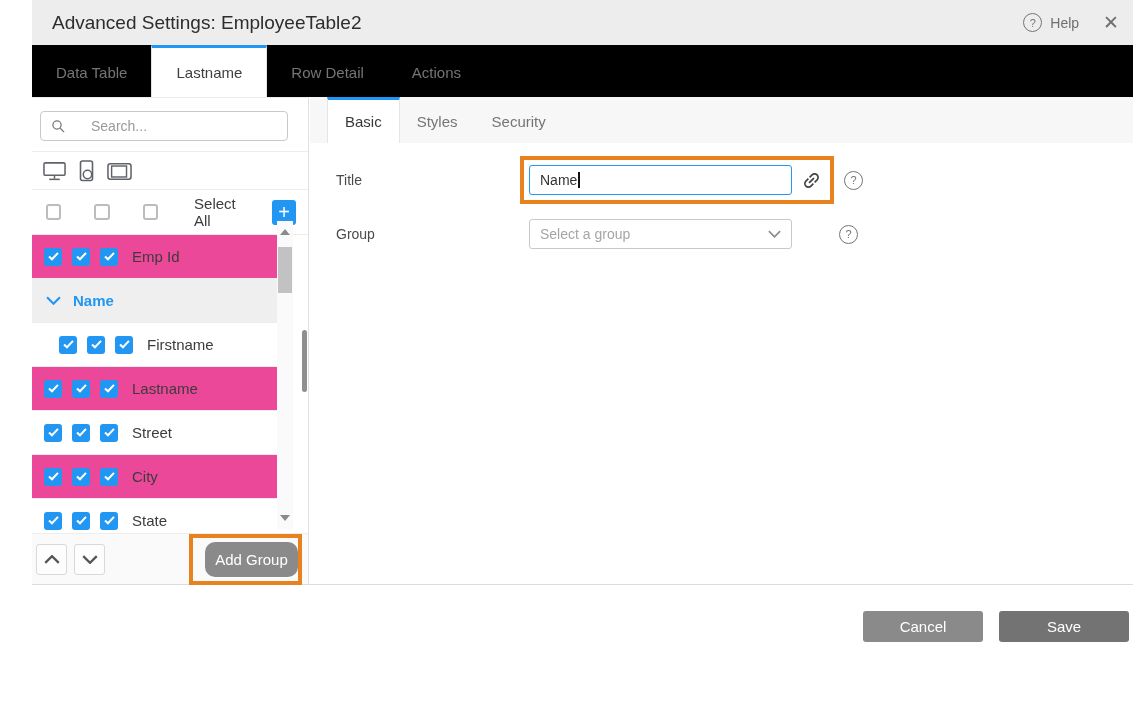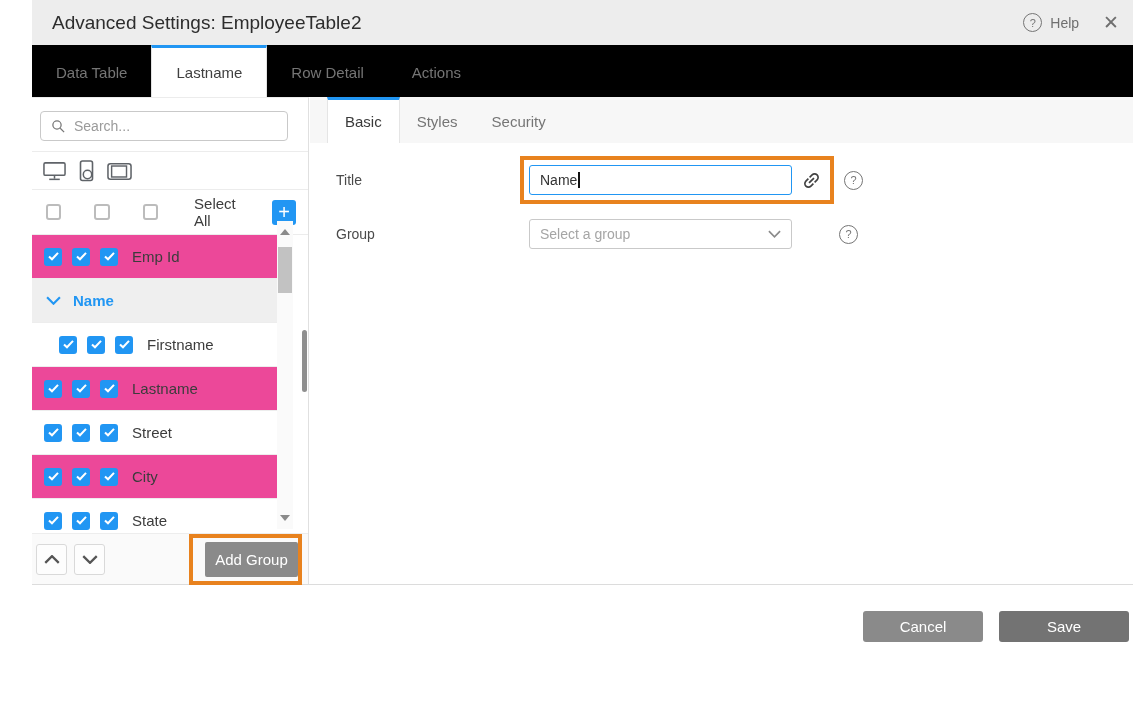--- a/index.html
+++ b/index.html
@@ -18,21 +18,21 @@
   .main-tabs{height:52px;background:#000000;display:flex;align-items:stretch;}
   .tab{display:flex;align-items:center;padding:0 24px;font-size:15px;color:#757575;border-top:3px solid transparent;box-sizing:border-box;cursor:pointer;}
   .tab.active{background:#fff;border-top:3px solid #2196F3;border-left:1px solid #e2e2e2;border-right:1px solid #e2e2e2;color:#404040;}
 
   
   .panel{position:relative;height:487px;width:1101px;border-bottom:1px solid #dcdcdc;box-sizing:content-box;}
 
   
   .sidebar{position:absolute;left:0;top:0;width:277px;height:487px;border-right:1px solid #e0e0e0;border-top:1px solid #ececec;box-sizing:border-box;background:#fff;}
   .search-wrap{padding:13px 20px 10px 8px;border-bottom:1px solid #ececec;}
-  .search-box{height:30px;border:1px solid #c9c9c9;border-radius:4px;display:flex;align-items:center;padding:0 10px;gap:8px;box-sizing:border-box;background:#fff;}
+  .search-box{height:30px;border:1px solid #c9c9c9;border-radius:4px;display:flex;align-items:center;padding:0 10px;gap:25px;box-sizing:border-box;background:#fff;}
   .search-ph{color:#9a9a9a;font-size:14px;}
   .devices{display:flex;align-items:center;gap:11px;padding:8px 0 7px 11px;border-bottom:1px solid #ececec;}
   .select-all{display:flex;align-items:center;padding:5px 12px 5px 14px;border-bottom:1px solid #ececec;gap:20px;}
   .cb-sm{width:16px;height:16px;border:2px solid #bcbcbc;border-radius:3px;background:#fff;box-sizing:border-box;margin-right:13px;}
   .sa-label{font-size:15px;color:#3c3c3c;margin-left:3px;}
   .plus-btn{width:25px;height:25px;background:#2196F3;color:#fff;border-radius:3px;font-size:20px;display:flex;align-items:center;justify-content:center;margin-left:auto;cursor:pointer;}
 
   .list{position:relative;}
   .row{height:44px;display:flex;align-items:center;padding-left:12px;border-bottom:1px solid #ededed;margin-right:31px;box-sizing:border-box;}
   .row.alt{background:#ec4899;}
@@ -49,21 +49,21 @@
   .list-scroll{position:absolute;right:15px;top:123px;width:16px;height:308px;background:#fafafa;}
   .tri-up{position:absolute;top:8px;left:3px;width:0;height:0;border-left:5px solid transparent;border-right:5px solid transparent;border-bottom:6px solid #8a8a8a;}
   .tri-down{position:absolute;bottom:8px;left:3px;width:0;height:0;border-left:5px solid transparent;border-right:5px solid transparent;border-top:6px solid #8a8a8a;}
   .sb-thumb{position:absolute;top:26px;left:1px;width:14px;height:46px;background:#c2c2c2;}
   .page-thumb{position:absolute;left:270px;top:233px;width:5px;height:62px;background:#8f8f8f;border-radius:3px;}
 
   
   .side-footer{position:absolute;left:0;bottom:0;width:100%;height:51px;background:#fafafa;border-top:1px solid #ededed;display:flex;align-items:center;padding-left:4px;box-sizing:border-box;}
   .nav-btn{width:29px;height:29px;border:1px solid #d9d9d9;border-radius:3px;background:#fdfdfd;display:flex;align-items:center;justify-content:center;margin-right:7px;cursor:pointer;}
   .ag-ann{position:absolute;left:157px;top:0;width:113px;height:51px;border:4px solid #E8821E;box-sizing:border-box;display:flex;align-items:center;justify-content:center;background:#fafafa;}
-  .addgroup-btn{width:97px;height:35px;background:#8a8a8a;color:#fff;font-size:15px;border-radius:2px;display:flex;align-items:center;justify-content:center;cursor:pointer;margin-left:12px;}
+  .addgroup-btn{width:97px;height:35px;background:#8a8a8a;color:#fff;font-size:15px;border-radius:10px;display:flex;align-items:center;justify-content:center;cursor:pointer;margin-left:12px;}
 
   
   .detail{position:absolute;left:278px;top:0;right:0;height:487px;background:#fff;}
   .sub-tabs{height:46px;background:#f7f7f7;display:flex;align-items:stretch;}
   .stab{padding:0 17px;display:flex;align-items:center;font-size:15px;color:#757575;border-top:3px solid transparent;box-sizing:border-box;cursor:pointer;}
   .stab.active{background:#fff;border-top:3px solid #2196F3;border-left:1px solid #e5e5e5;border-right:1px solid #e5e5e5;color:#3a3a3a;margin-left:17px;}
   .detail-body{padding:13px 0 0 26px;}
   .frow{display:flex;align-items:center;}
   .flabel{width:193px;font-size:14px;color:#4a4a4a;flex:none;}
   .ann{margin-left:-9px;border:4px solid #E8821E;padding:5px 8px 5px 5px;display:flex;align-items:center;gap:9px;}

